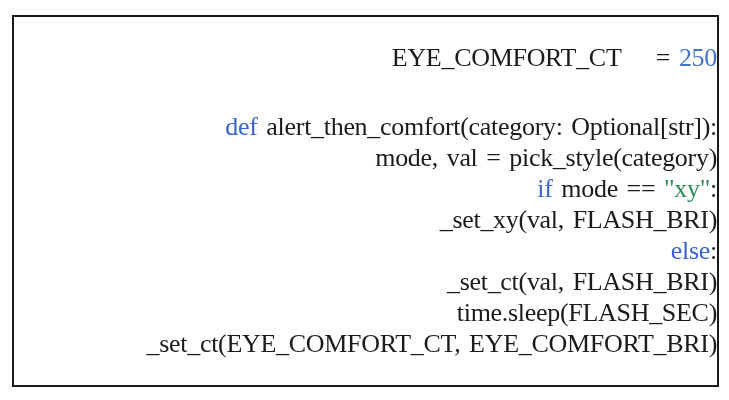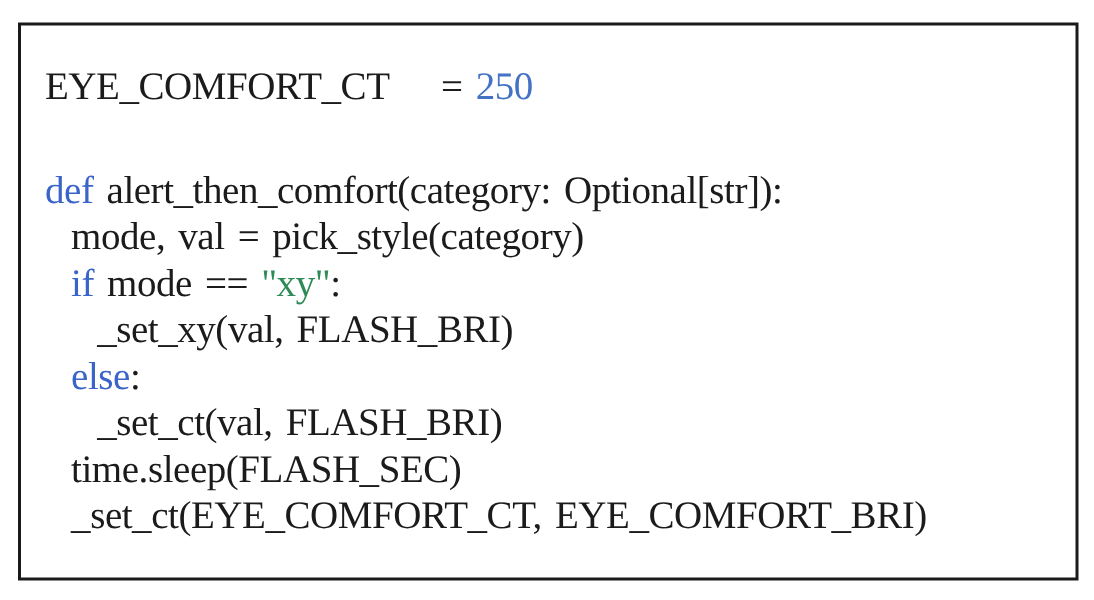--- a/index.html
+++ b/index.html
@@ -16,20 +16,21 @@
   }
   .code-box {
     position: absolute;
     left: 12px;
     top: 15px;
     width: 703px;
     height: 368px;
     border: 2px solid #a3a3a3;
     background: #ffffff;
     box-sizing: content-box;
+    text-align: right;
   }
   .code {
     margin: 0;
     padding: 25px 0 0 16px;
     font-family: "Liberation Serif", "DejaVu Serif", serif;
     font-size: 26px;
     line-height: 31px;
     letter-spacing: -0.3px;
     word-spacing: 2.5px;
     white-space: pre;

